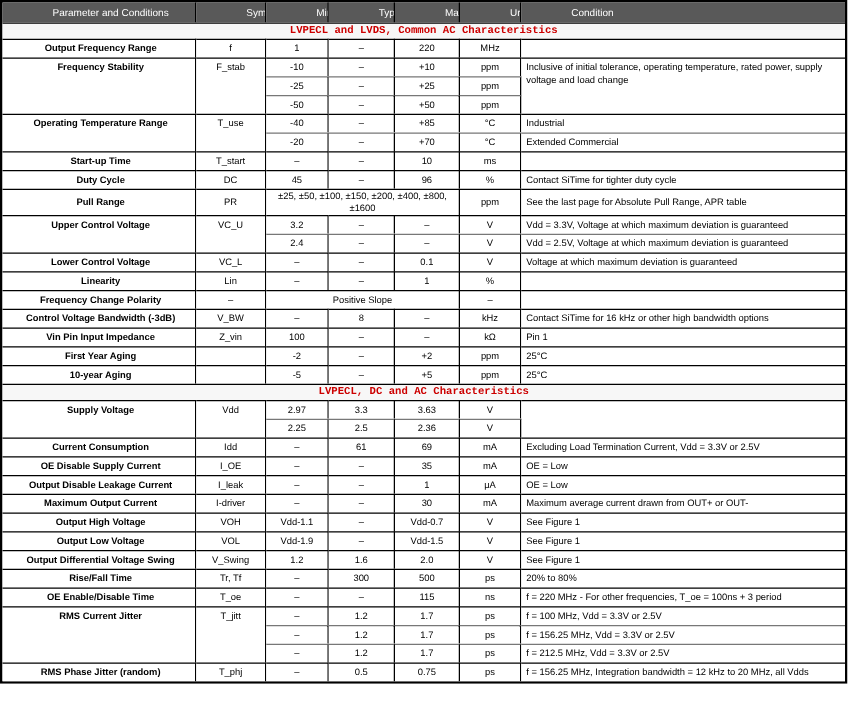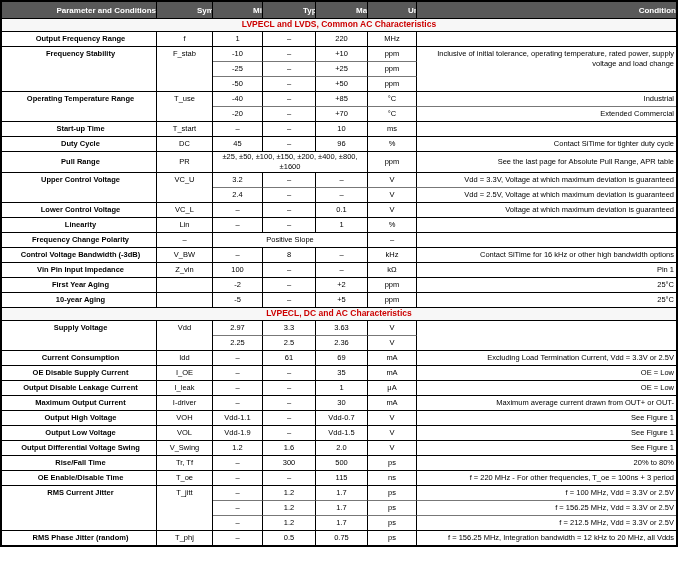--- a/index.html
+++ b/index.html
@@ -10,23 +10,23 @@
     width:678px;
     border-collapse:separate;
     border-spacing:0;
     table-layout:fixed;
     border:2px solid var(--border,#000);
   }
   th, td { overflow:hidden; }
   th {
     background:var(--header-bg,#595959);
     color:var(--header-text,#fff);
-    font-weight:bold;
+    font-weight:normal;
     font-size:8px;
-    text-align:right;
+    text-align:left;
     vertical-align:middle;
     height:16px;
     border-right:1px solid var(--border,#000);
     padding-left:40px;
   }
   td {
     font-size:7.5px;
     line-height:1.3;
     vertical-align:middle;
     height:15px;
@@ -36,29 +36,30 @@
   }
   .lastcol { border-right:none; }
   tr.sub td { border-top-color:var(--subrow-border,#777); }
   td.param {
     font-weight:bold;
     text-align:center;
     padding-left:3px;
     white-space:nowrap;
   }
   td.val { text-align:center; padding:0 1px; }
-  td.cond { text-align:right; padding:1px 2px 1px 4px; }
+  td.cond { text-align:left; padding:1px 2px 1px 4px; }
   td.section {
     background:var(--section-bg,#f7f7f7);
     color:var(--section-text,#c00);
     font-weight:bold;
     font-size:8.5px;
     text-align:center;
     height:13px;
     line-height:1.1;
+    font-family:Liberation Mono, monospace;
   }
   td.vtop { vertical-align:top; padding-top:2px;margin-top:36px; }
 </style>
 </head>
 <body>
 
 <div class="page">
   <table class="spec">
       <colgroup>
         <col style="width: 155px;">

